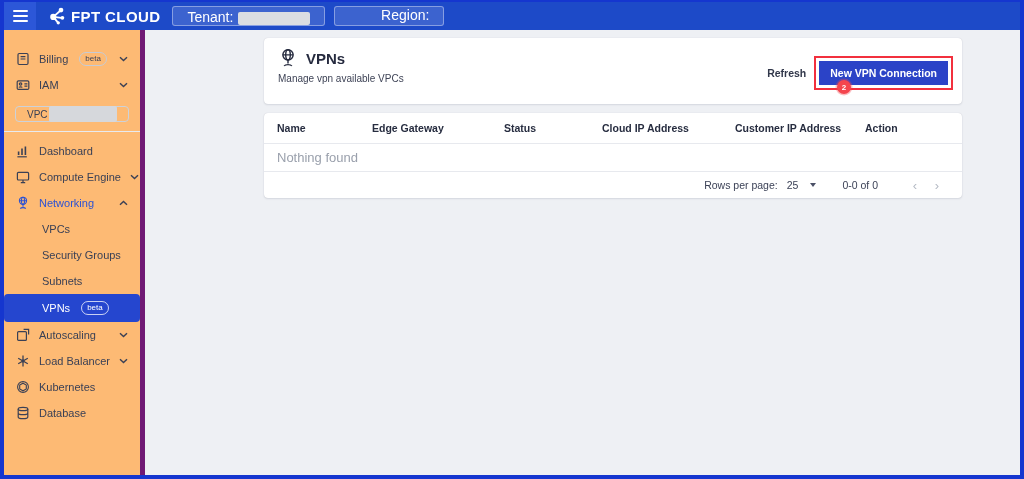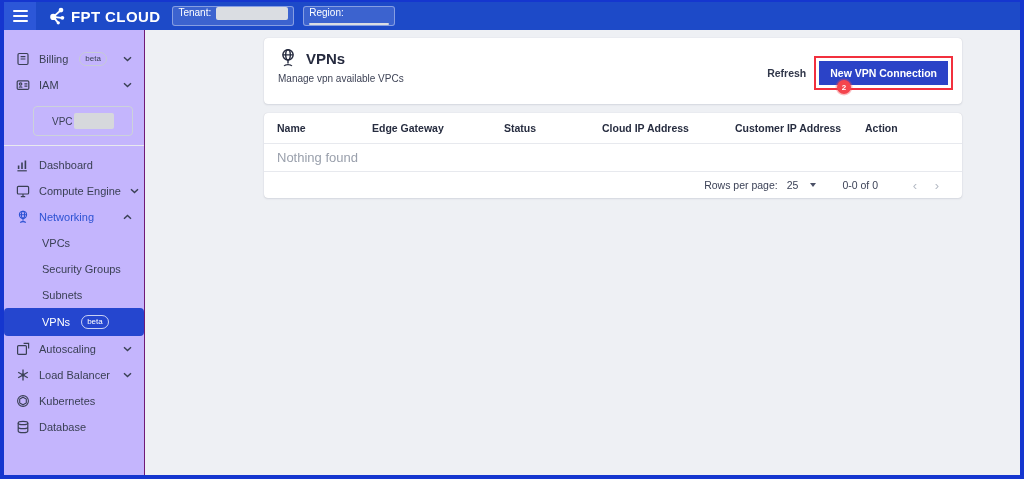--- a/index.html
+++ b/index.html
@@ -7,41 +7,41 @@
   .frame { width:1024px; height:479px; border:4px solid #1536cf; border-top:2px solid #1536cf;
            display:flex; flex-direction:column; background:#eef0f4; overflow:hidden; }
 
   
   .topbar { height:28px; flex:0 0 28px; background:#1d4ac8; display:flex; align-items:center; color:#fff; }
   .hamburger { width:32px; height:100%; background:#2c57d8; display:flex; flex-direction:column;
                justify-content:center; align-items:center; gap:3px; cursor:pointer; }
   .hamburger span { display:block; width:15px; height:2px; background:#fff; border-radius:1px; }
   .logo { display:flex; align-items:center; gap:5px; margin-left:10px; cursor:pointer; }
   .logo-text { font-size:15px; font-weight:bold; letter-spacing:.4px; white-space:nowrap; }
-  .chip { display:flex; align-items:flex-start; gap:5px; background:rgba(255,255,255,.14);
+  .chip { display:flex; align-items:flex-end; gap:5px; background:rgba(255,255,255,.14);
           border:1px solid rgba(255,255,255,.38); border-radius:3px; height:20px;
-          padding:0 5px; margin-left:12px; font-size:10px; }
+          padding:0 14px; margin-left:12px; font-size:14px; }
   .chip + .chip { margin-left:9px;flex-direction:column; }
   .redacted { background:#dadde2; border-radius:2px; display:inline-block; }
   .chip .redacted { width:72px; height:13px; }
   .chip.region .redacted { width:80px; }
 
   
   .body { flex:1; display:flex; min-height:0; }
-  .sidebar { width:141px; flex:0 0 141px; background:#c4b5fd; border-right:1px solid #701a75;
+  .sidebar { width:141px; flex:0 0 141px; background:#fdba74; border-right:5px solid #701a75;
              padding-top:16px; font-size:11px; color:#3a4055; overflow:hidden; }
   .side-row { height:26px; display:flex; align-items:center; gap:9px; padding:0 12px; cursor:pointer; }
   .side-row .ico { width:14px; height:14px; flex:0 0 14px; display:flex; align-items:center; }
   .side-row .lbl { white-space:nowrap; }
   .chev { margin-left:auto; color:#3a4055; display:flex; }
   .chev.up svg { transform:rotate(180deg); }
   .pill { font-size:8px; line-height:1; border:1px solid #c6cbd5; border-radius:8px;
           padding:2px 5px; color:#3a4055; margin-left:2px; }
-  .vpc-select { margin:8px 11px 0 29px; height:30px; border:1px solid #ccd2da; border-radius:4px;
-                display:flex; align-items:center; padding:0 18px; gap:1px; font-size:10px; cursor:pointer; }
+  .vpc-select { margin:8px 11px 0 11px; height:16px; border:1px solid #ccd2da; border-radius:4px;
+                display:flex; align-items:center; padding:0 11px; gap:1px; font-size:10px; cursor:pointer; }
   .vpc-select .redacted { flex:1; height:16px; background:#d6d8dc; }
   .side-divider { border:none; border-top:1px solid #e8eaee; margin-top:9px; }
   .menu { margin-top:6px; }
   .menu .side-row.sub { padding-left:38px; }
   .side-row.active-section { color:#2d52d3; }
   .side-row.selected { background:#2546cf; color:#fff; height:28px; border-radius:4px; }
   .side-row.selected .pill { color:#fff; border-color:rgba(255,255,255,.75); }
 
   
   .main { flex:1; padding-top:8px; min-width:0; }

